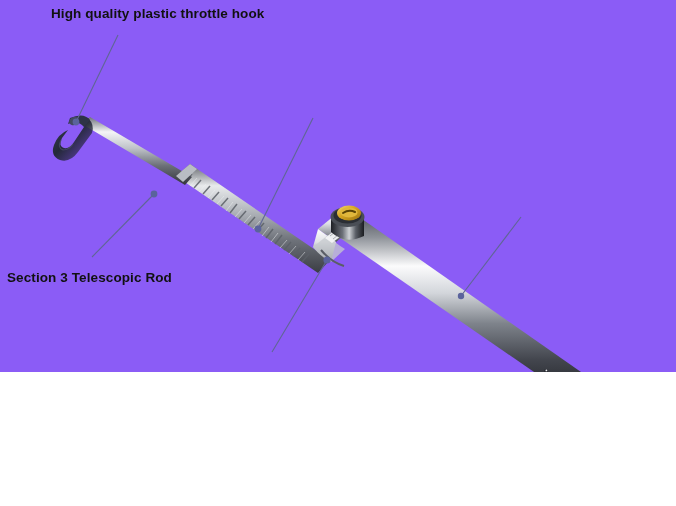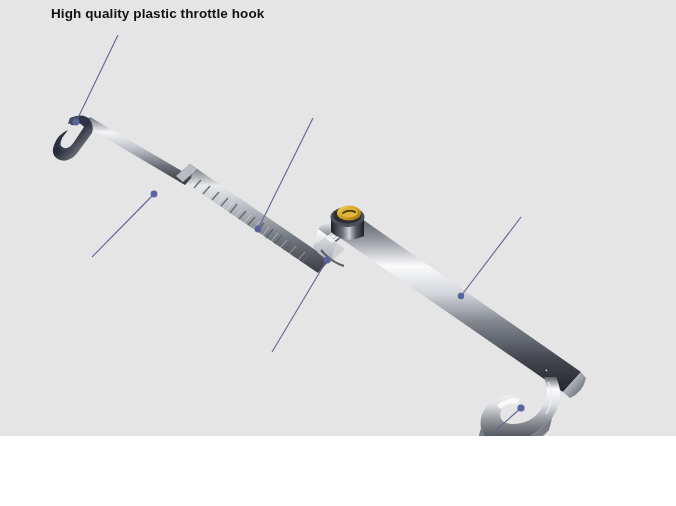--- a/index.html
+++ b/index.html
@@ -1,17 +1,17 @@
 <!DOCTYPE html>
 <html><head>
 <meta charset="utf-8">
 <style>
   html,body{margin:0;padding:0;background:#ffffff;}
   body{font-family:"Liberation Sans",sans-serif;}
-  #stage{position:relative;width:676px;height:436px;background:#e5e5e5;overflow:hidden;}
+  #stage{position:relative;width:676px;height:372px;background:#8b5cf6;overflow:hidden;}
   .label{position:absolute;font-weight:bold;color:#111111;font-size:13.5px;line-height:17px;letter-spacing:.1px;white-space:pre-line;}
   .lbl-throttle{left:51px;top:5px;}
   .lbl-tooth{left:295px;top:79px;}
   .lbl-steel{left:445px;top:186px;}
   .lbl-section3{left:7px;top:269px;}
   .lbl-copper{left:160px;top:358px;text-align:right;}
   .lbl-steering{left:325px;top:478px;}
   svg.overlay{position:absolute;left:0;top:0;width:676px;height:506px;}
 </style>
 </head>
@@ -197,14 +197,15 @@
       <circle cx="76" cy="122" r="3.4"></circle>
       <circle cx="258" cy="229" r="3.4"></circle>
       <circle cx="461" cy="296" r="3.2"></circle>
       <circle cx="154" cy="194" r="3.4"></circle>
       <circle cx="327" cy="260" r="3.6"></circle>
       <circle cx="521" cy="408" r="3.6"></circle>
     </g>
   </svg>
 
   <div class="label lbl-throttle">High quality plastic throttle hook</div>
+  <div class="label lbl-section3">Section 3 Telescopic Rod</div>
 
 </div>
 
 </body></html>

